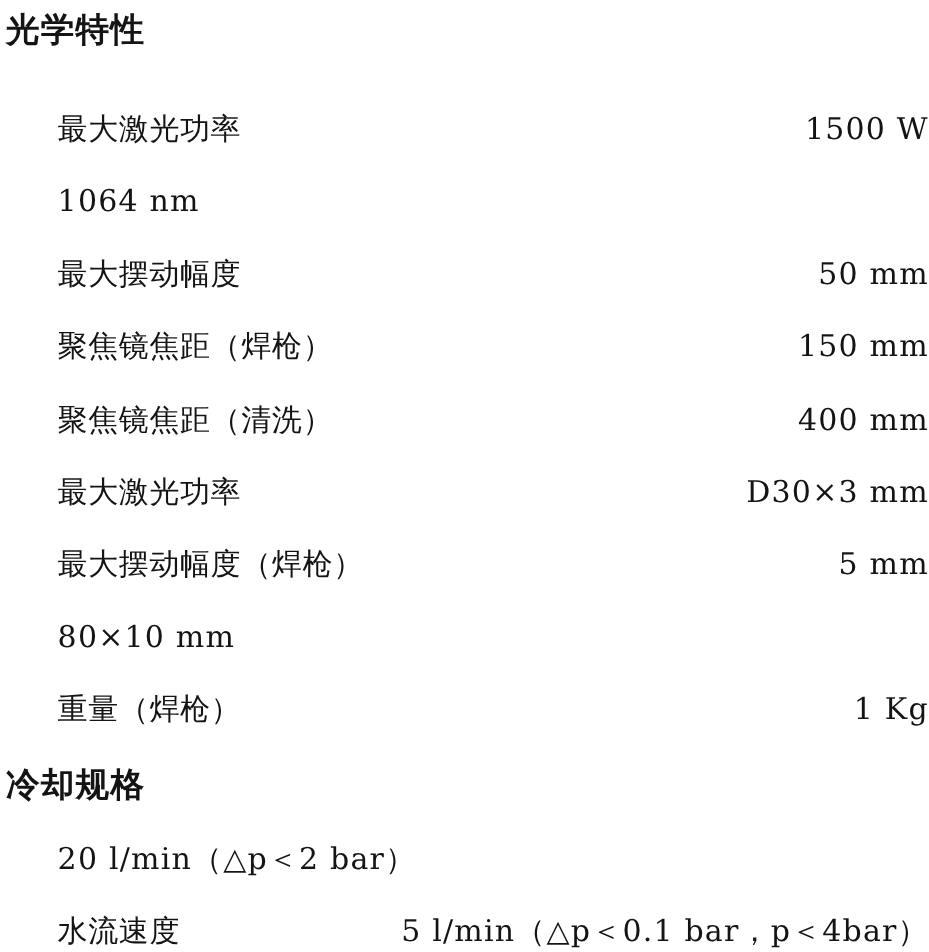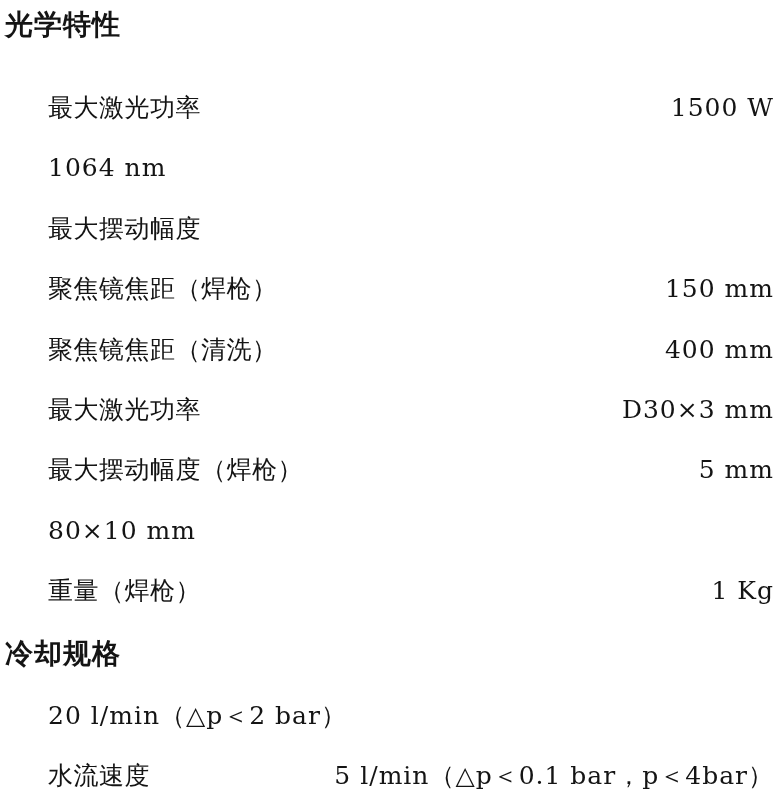--- a/index.html
+++ b/index.html
@@ -70,20 +70,21 @@
     <div class="rows rows-optical">
       <div class="spec-row">
         <span class="spec-label">最大激光功率</span>
         <span class="spec-value">1500 W</span>
       </div>
       <div class="spec-row">
         <span class="spec-value">1064 nm</span>
       </div>
       <div class="spec-row">
         <span class="spec-label">最大摆动幅度</span>
+        <span class="spec-value">50 mm</span>
       </div>
       <div class="spec-row">
         <span class="spec-label">聚焦镜焦距（焊枪）</span>
         <span class="spec-value">150 mm</span>
       </div>
       <div class="spec-row">
         <span class="spec-label">聚焦镜焦距（清洗）</span>
         <span class="spec-value">400 mm</span>
       </div>
       <div class="spec-row">

